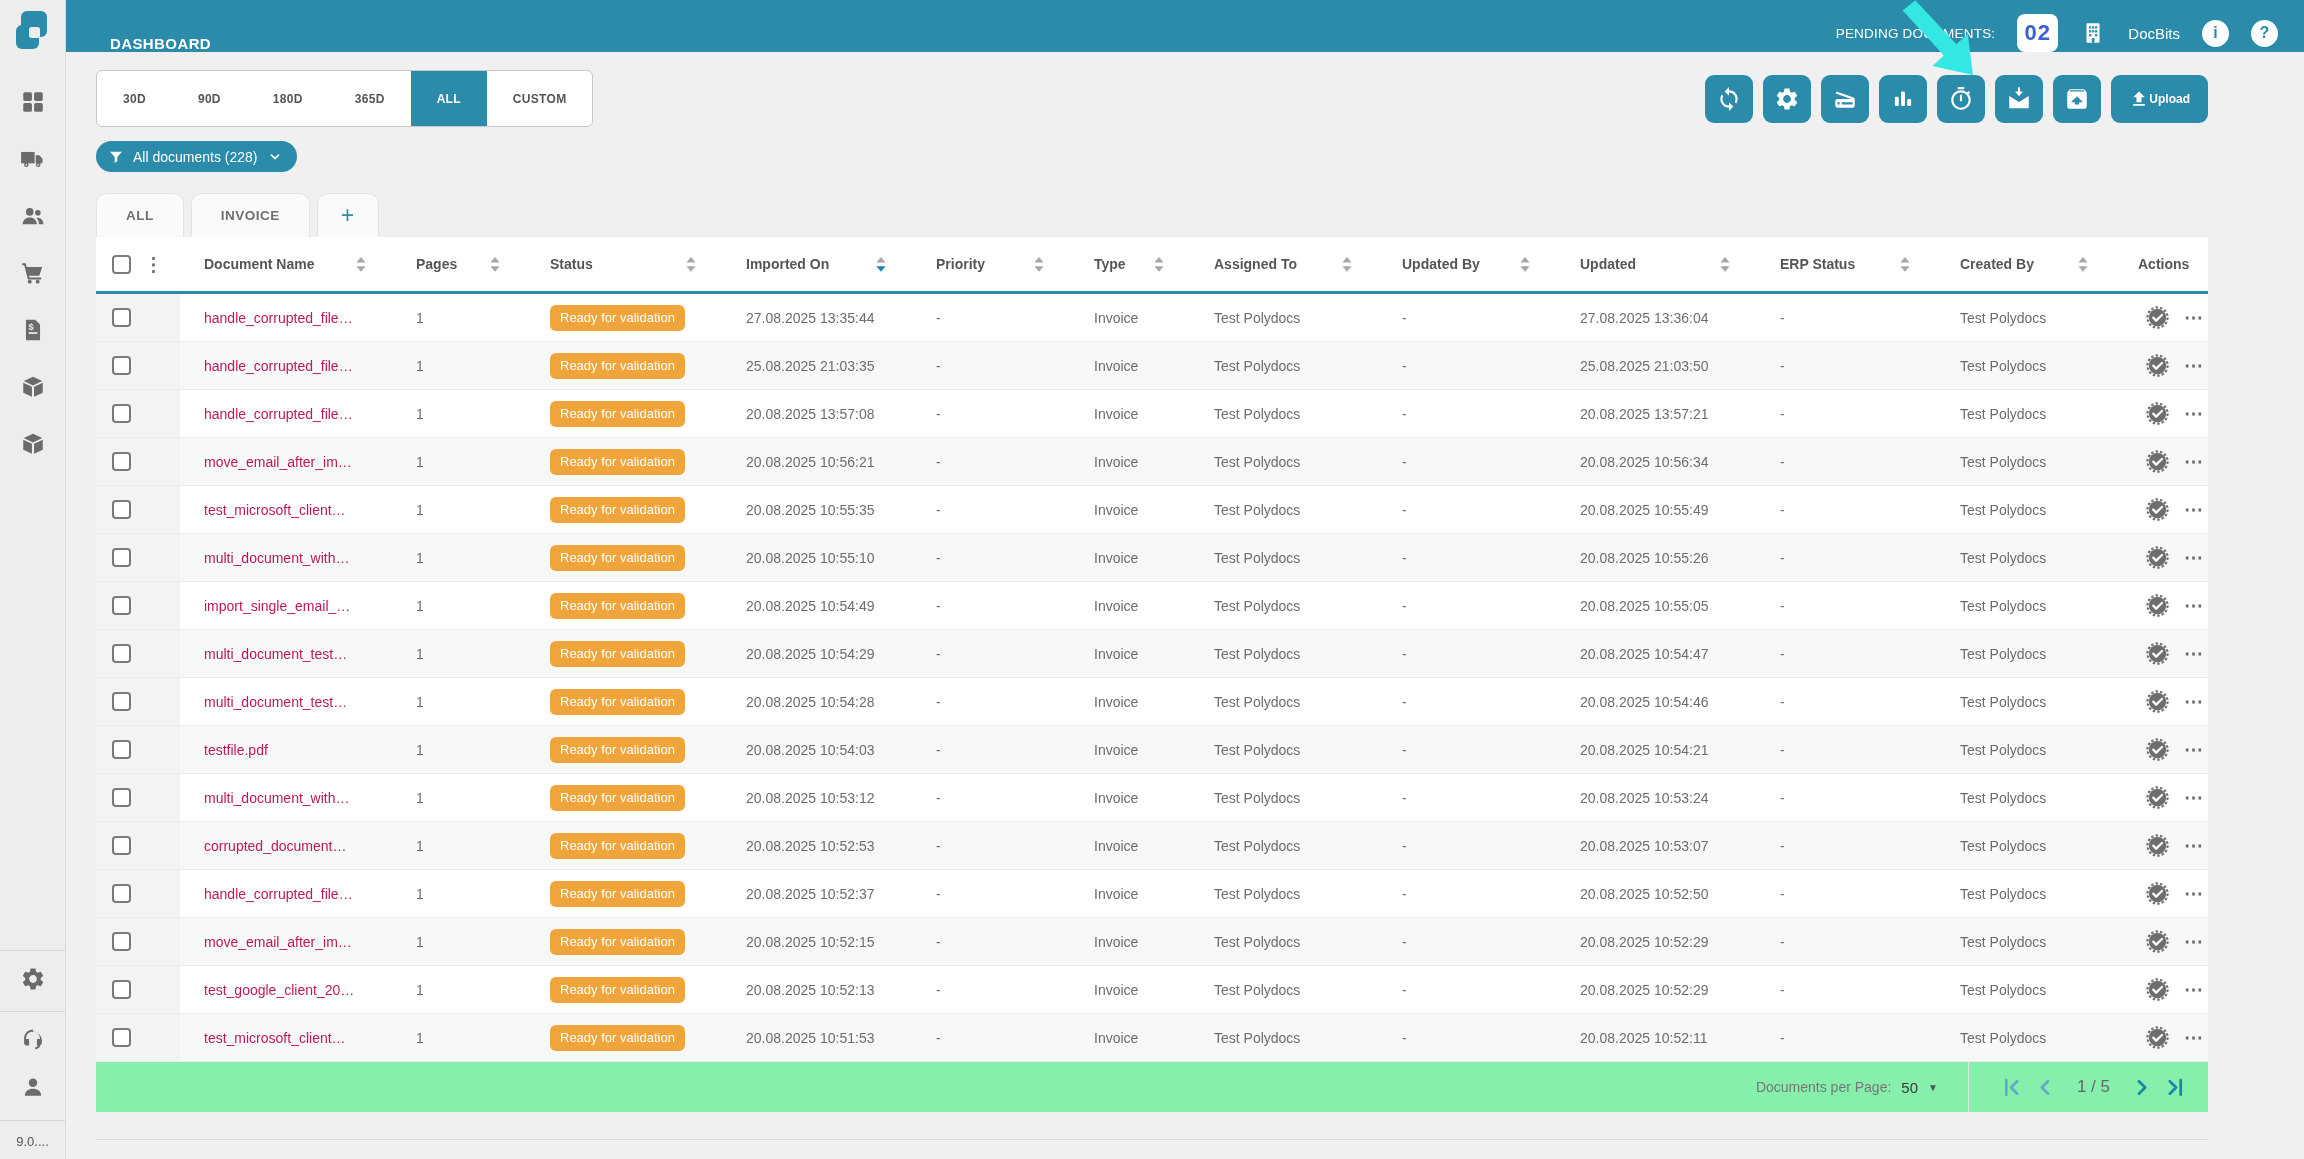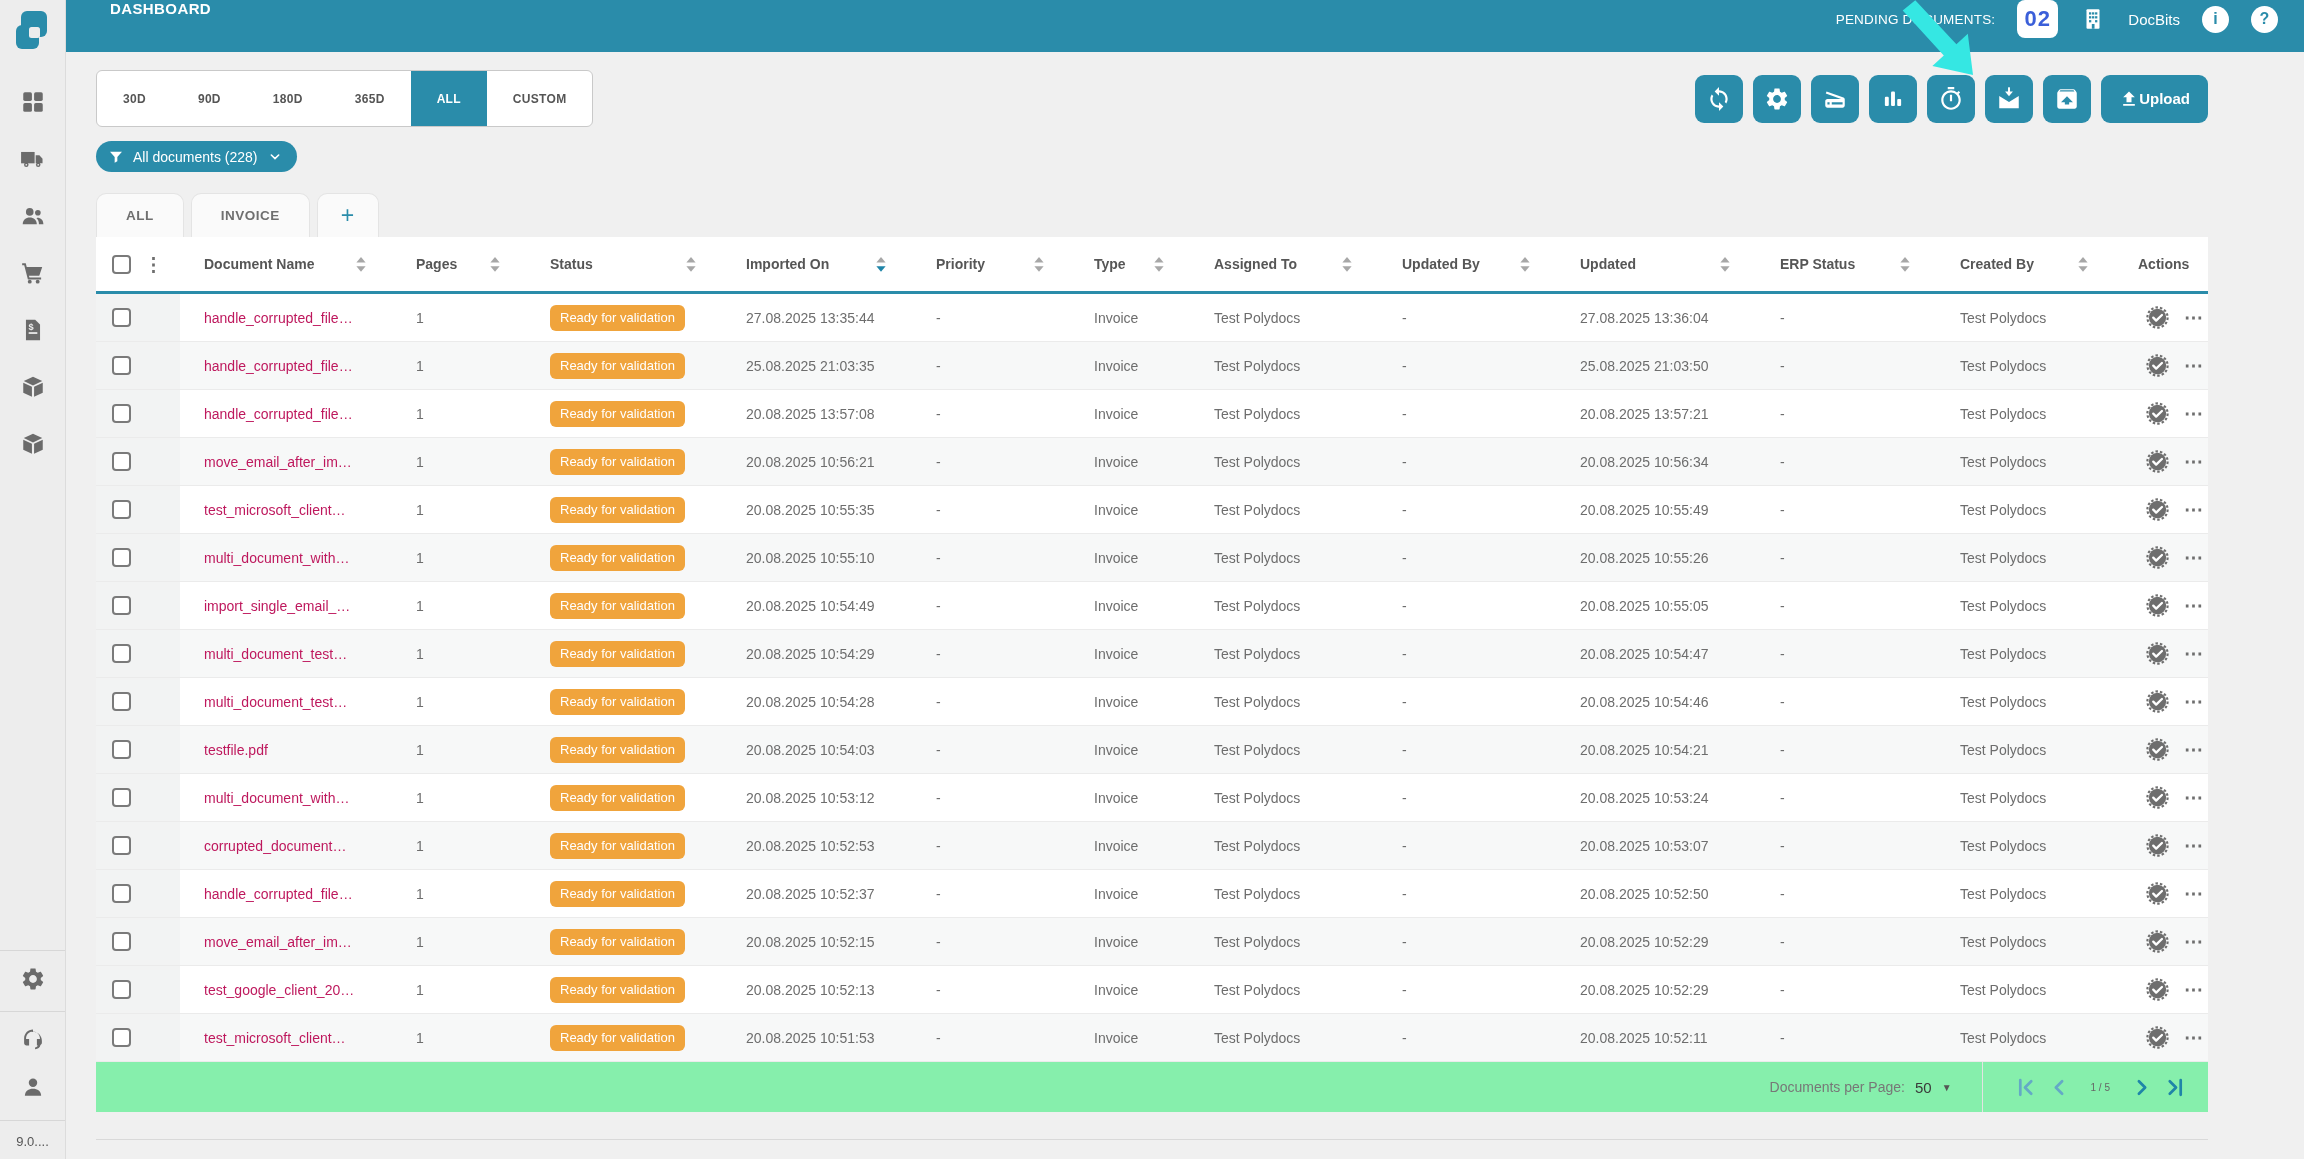--- a/index.html
+++ b/index.html
@@ -14,21 +14,21 @@
   .side-logo { margin:9px 0 34px; cursor:pointer; }
   .side-nav { display:flex; flex-direction:column; gap:31px; align-items:center; }
   .side-ic { width:26px; height:26px; fill:#6b6b6b; cursor:pointer; }
   .side-bottom { margin-top:auto; width:100%; display:flex; flex-direction:column; align-items:center; }
   .side-div { width:100%; border-top:1px solid #d7d7d7; }
   .pad-a { padding:15px 0; } .pad-b { padding:14px 0 9px; } .pad-c { padding:9px 0 16px; }
   .version { padding:13px 0 10px; font-size:13px; color:#555; }
 
   
   .main { flex:1; display:flex; flex-direction:column; min-width:0; }
-  .topbar { height:52px; background:var(--teal); color:#fff; display:flex; align-items:flex-start; padding:0 26px 0 44px; flex:none; }
+  .topbar { height:52px; background:var(--teal); color:#fff; display:flex; align-items:flex-end; padding:0 26px 0 44px; flex:none; }
   .tb-title { font-size:15px; font-weight:bold; letter-spacing:.4px; }
   .tb-right { margin-left:auto; display:flex; align-items:center; gap:22px; }
   .tb-label { font-size:13.5px; letter-spacing:.2px; }
   .tb-count { width:41px; height:38px; background:#fff; border-radius:8px; color:#3b5fd9; font-weight:bold; font-size:22px; letter-spacing:1px; display:flex; align-items:center; justify-content:center; cursor:pointer; }
   .tb-brand { font-size:15px; }
   .round-glyph { width:27px; height:27px; background:#fff; color:var(--teal); border-radius:50%; font-weight:bold; font-size:16px; display:flex; align-items:center; justify-content:center; cursor:pointer; }
   .tb-ic { width:26px; height:26px; cursor:pointer; }
 
   
   .content { flex:1; padding:0 96px 0 30px; position:relative; }
@@ -39,21 +39,21 @@
   .search-box input::placeholder { color:#9a9a9a; }
   .tune { width:22px; height:22px; fill:#777; cursor:pointer; }
 
   .range-group { display:flex; background:#fff; border:1px solid #c9c9c9; border-radius:6px; overflow:hidden; }
   .range-btn { border:none; background:transparent; padding:12px 26px; font-size:12px; font-weight:600; color:#555; letter-spacing:.3px; cursor:pointer; font-family:"Liberation Sans",sans-serif; }
   .range-btn.active { background:var(--teal); color:#fff; }
 
   .actions-group { margin-left:auto; display:flex; gap:10px; align-items:center; }
   .icon-btn { width:48px; height:48px; align-self:center; background:var(--teal); border:none; border-radius:9px; display:flex; align-items:center; justify-content:center; cursor:pointer; }
   .icon-btn svg { width:26px; height:26px; fill:#fff; }
-  .upload-btn { height:48px; align-self:center; padding:0 18px; background:var(--teal); border:none; border-radius:9px; color:#fff; font-size:15px; font-weight:bold; display:flex; align-items:center; cursor:pointer; font-family:"Liberation Sans",sans-serif; }
+  .upload-btn { height:48px; align-self:center; padding:0 18px; background:var(--teal); border:none; border-radius:9px; color:#fff; font-size:12px; font-weight:bold; display:flex; align-items:center; cursor:pointer; font-family:"Liberation Sans",sans-serif; }
   .upload-btn svg { width:20px; height:20px; fill:#fff; }
 
   .chip-row { margin-top:14px; }
   .chip { display:inline-flex; align-items:center; gap:9px; height:31px; padding:0 14px 0 12px; background:var(--teal); border-radius:16px; color:#fff; font-size:14px; cursor:pointer; border:none; font-family:"Liberation Sans",sans-serif; }
   .chip svg { width:16px; height:16px; }
 
   .tabs-row { margin-top:21px; display:flex; align-items:flex-end; }
   .tab { height:44px; padding:0 29px; background:#fafafa; border:1px solid #e4e4e4; border-bottom:none; border-radius:10px 10px 0 0; color:#6f6f6f; font-weight:bold; font-size:13.5px; letter-spacing:.5px; display:flex; align-items:center; margin-right:7px; cursor:pointer; }
   .tab-add { color:var(--teal); font-size:23px; font-weight:normal; padding:0 23px; }
 
@@ -79,21 +79,21 @@
 
   .tfoot { height:50px; background:#86efac; display:flex; align-items:center; justify-content:flex-end; font-size:14px; color:#777; padding-right:20px; }
   .pp-group { display:flex; align-items:center; gap:10px; cursor:pointer; }
   .pp-val { color:#3a3a3a; font-size:15px; }
   .pp-caret { font-size:10px; color:#555; }
   .v-div { width:1px; height:100%; background:#e3e3e3; margin:0 30px; }
   .pag { display:flex; align-items:center; gap:9px; }
   .pag svg { width:25px; height:25px; cursor:pointer; }
   .pag .nav-a { stroke:#64a9c6; } .pag .nav-b { stroke:#1f85a8; }
   .pag svg path { fill:none; stroke-width:2.6; stroke-linecap:round; stroke-linejoin:round; }
-  .page-ind { margin:0 10px; color:#666; font-size:10px; }
+  .page-ind { margin:0 10px; color:#666; font-size:17px; }
 
   .bottom-rule { margin-top:27px; width:2112px; border-top:1px solid #d9d9d9; }
 
   .cursor-arrow { position:absolute; left:1900px; top:0; z-index:60; pointer-events:none; }
 </style>
 </head>
 <body>
 
 <div class="app">
 

